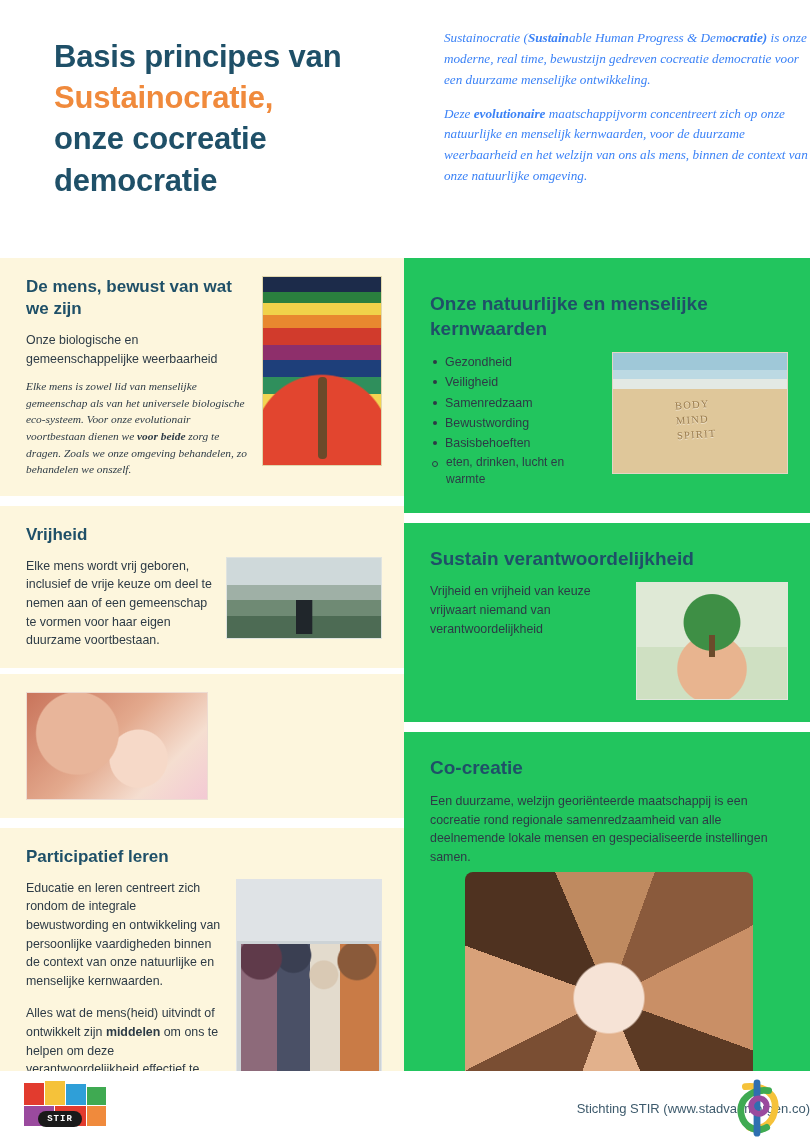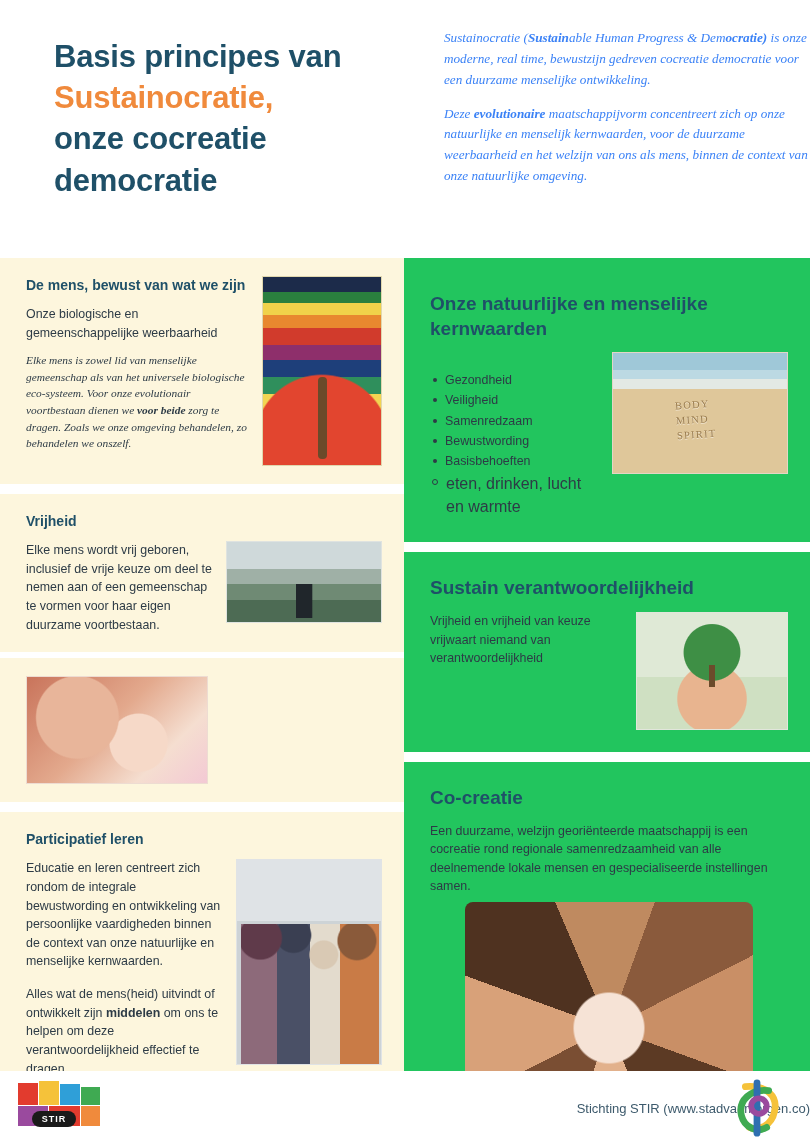--- a/index.html
+++ b/index.html
@@ -61,21 +61,21 @@
   }
 
   .card {
     position: relative;
     padding: 18px 22px 18px 26px;
   }
   .card.cream { background: #fdf6dd; }
   .card.peach { background: #22c55e; }
 
   .card-h {
-    font-size: 14px;
+    font-size: 17px;
     font-weight: bold;
     color: #1f5068;
     line-height: 1.3;
     margin-bottom: 11px;
   }
   .card-h.big {
     font-size: 19px;
   }
   .body-txt {
     font-size: 12.4px;
@@ -216,39 +216,39 @@
   .pic-hands {
     width: 288px; height: 252px;
     margin: 6px auto 0 auto;
     background:
       radial-gradient(circle at 50% 50%, #f6e3d6 0 18%, rgba(0,0,0,0) 19%),
       conic-gradient(from 20deg, #8a5a3c 0 12%, #c98f66 12% 25%, #5c3a24 25% 38%, #e2b18c 38% 50%, #7a4e33 50% 62%, #d8a179 62% 75%, #4f3220 75% 88%, #bf8a60 88% 100%);
     border-radius: 8px;
   }
 
   
-  ul.bullets { list-style: none; margin-top: 18px; }
+  ul.bullets { list-style: none; margin-top: 0; }
   ul.bullets > li {
     position: relative;
     padding-left: 15px;
     font-size: 12.4px;
     line-height: 1.62;
     color: #2d3b46;
   }
   ul.bullets > li::before {
     content: "";
     position: absolute; left: 3px; top: 8px;
     width: 4px; height: 4px; border-radius: 50%;
     background: #2d3b46;
   }
   ul.sub { list-style: none; margin-top: 1px; }
   ul.sub > li {
     position: relative;
     padding-left: 16px;
-    font-size: 16px;
+    font-size: 12px;
     line-height: 1.45;
     color: #2d3b46;
   }
   ul.sub > li::before {
     content: "";
     position: absolute; left: 2px; top: 7px;
     width: 4px; height: 4px; border-radius: 50%;
     border: 1px solid #2d3b46;
   }
 
@@ -264,22 +264,22 @@
   .footer-text {
     position: absolute;
     left: 0; right: 0;
     text-align: right;
     font-size: 13px;
     color: #3d5a6c;
     margin-left: 11px;
   }
   .stir-logo {
     position: absolute;
-    left: 18px; top: 10px;
-    width: 86px; height: 54px;
+    left: 24px; top: 10px;
+    width: 86px; height: 54px; font-family: Liberation Mono, monospace;
   }
   .stir-logo .sq { position: absolute; }
   .stir-logo .s1 { left: 0;  top: 2px;  width: 20px; height: 22px; background: #e23b2e; }
   .stir-logo .s2 { left: 21px; top: 0;  width: 20px; height: 24px; background: #f5c23a; }
   .stir-logo .s3 { left: 42px; top: 3px; width: 20px; height: 21px; background: #2f9fd8; }
   .stir-logo .s4 { left: 63px; top: 6px; width: 19px; height: 18px; background: #3faa52; }
   .stir-logo .s5 { left: 0;  top: 25px; width: 30px; height: 20px; background: #9a4a9e; }
   .stir-logo .s6 { left: 31px; top: 25px; width: 31px; height: 20px; background: #e23b2e; }
   .stir-logo .s7 { left: 63px; top: 25px; width: 19px; height: 20px; background: #f08a3c; }
   .stir-logo .badge {

